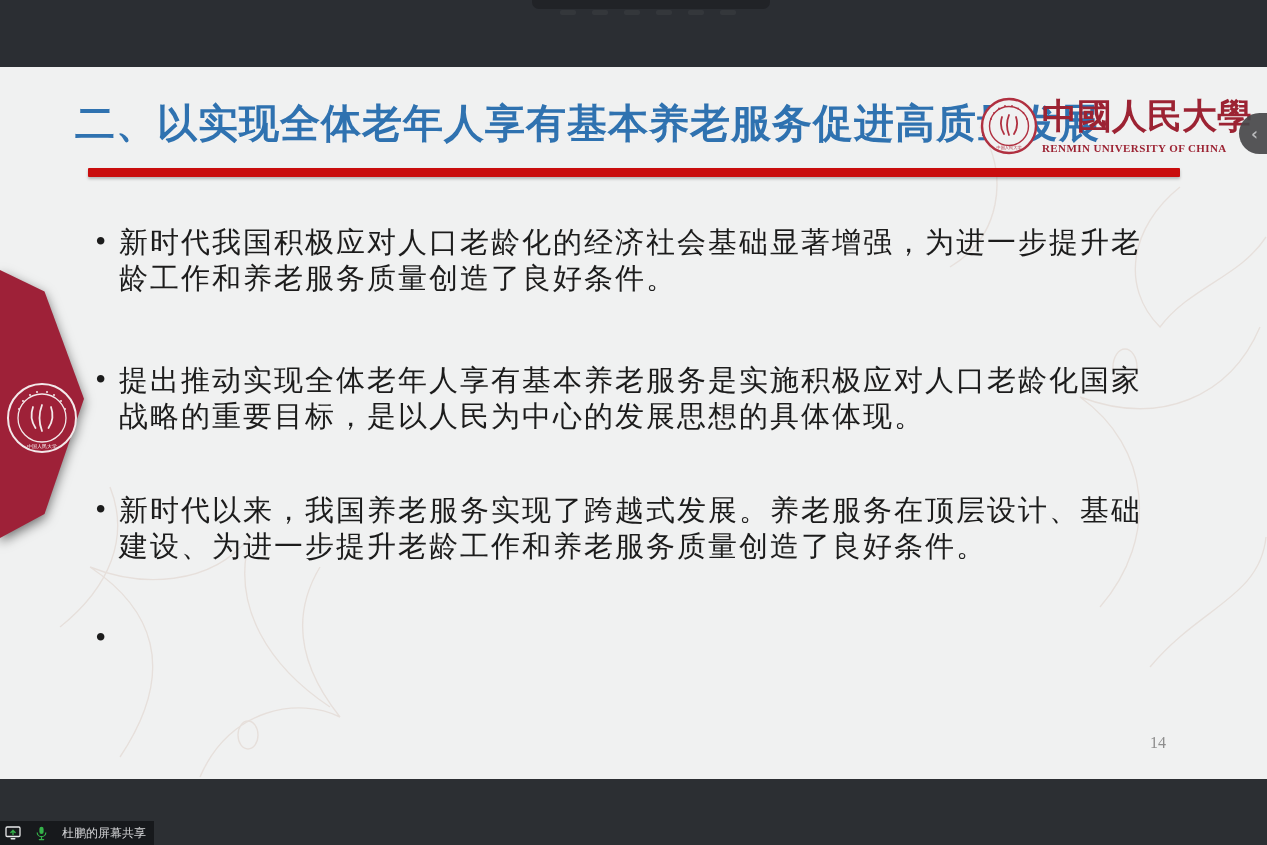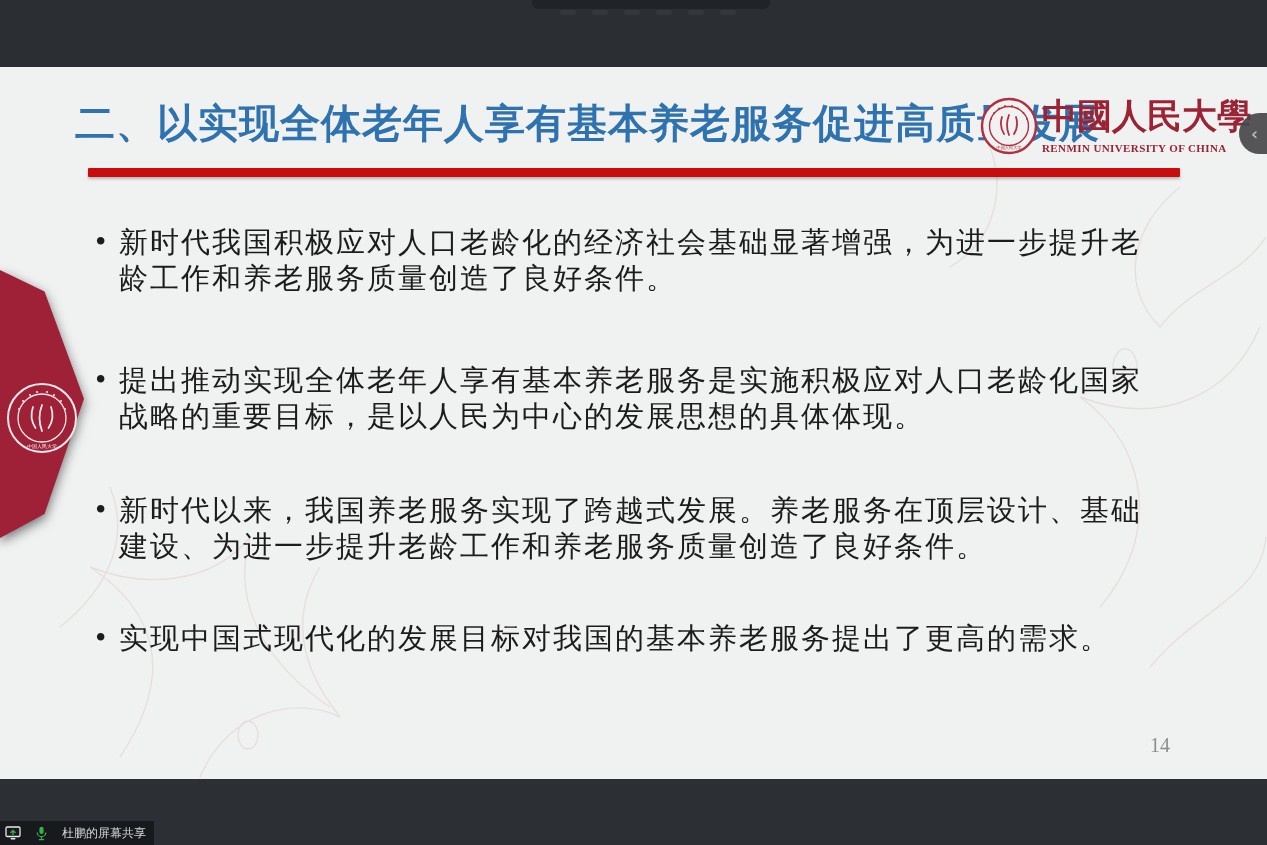--- a/index.html
+++ b/index.html
@@ -52,21 +52,21 @@
                 font-family:"DejaVu Serif","Liberation Serif",serif;
                 font-size:29px; line-height:36px; color:#1c1c1c; letter-spacing:2px; }
   .bullets li .marker { position:absolute; left:0; top:0; font-size:26px; letter-spacing:0; }
   .bullets li:nth-child(1) { min-height:72px; }
   .bullets li:nth-child(2) { margin-top:66px; min-height:72px; }
   .bullets li:nth-child(3) { margin-top:58px; min-height:72px; }
   .bullets li:nth-child(4) { margin-top:56px; }
 
   .page-number { position:absolute; left:1150px; top:667px; width:36px;
                  font-family:"Liberation Serif","DejaVu Serif",serif;
-                 font-size:20px; color:#8d8d8d; }
+                 font-size:16px; color:#8d8d8d; }
 
   
   .panel-toggle { position:absolute; right:0; top:113px; width:28px; height:41px;
                   background:rgba(72,72,74,0.92); border-radius:21px 0 0 21px;
                   display:flex; align-items:center; justify-content:center; cursor:pointer; }
   .panel-toggle .chev { color:#b9babc; font-size:17px; font-weight:bold; margin-left:3px;
                   font-family:"DejaVu Sans",sans-serif; }
 
   
   .bottom-bar { position:absolute; left:0; top:779px; width:1267px; height:66px; background:#2c2f33; }
@@ -168,21 +168,20 @@
       <li>
         <span class="marker">•</span>
         <span>提出推动实现全体老年人享有基本养老服务是实施积极应对人口老龄化国家战略的重要目标，是以人民为中心的发展思想的具体体现。</span>
       </li>
       <li>
         <span class="marker">•</span>
         <span>新时代以来，我国养老服务实现了跨越式发展。养老服务在顶层设计、基础建设、为进一步提升老龄工作和养老服务质量创造了良好条件。</span>
       </li>
       <li>
         <span class="marker">•</span>
-        <span>实现中国式现代化的发展目标对我国的基本养老服务提出了更高的需求。</span>
       </li>
     </ul>
 
     <div class="page-number">14</div>
   </div>
 
   <div class="panel-toggle">
     <span class="chev">‹</span>
   </div>
 

